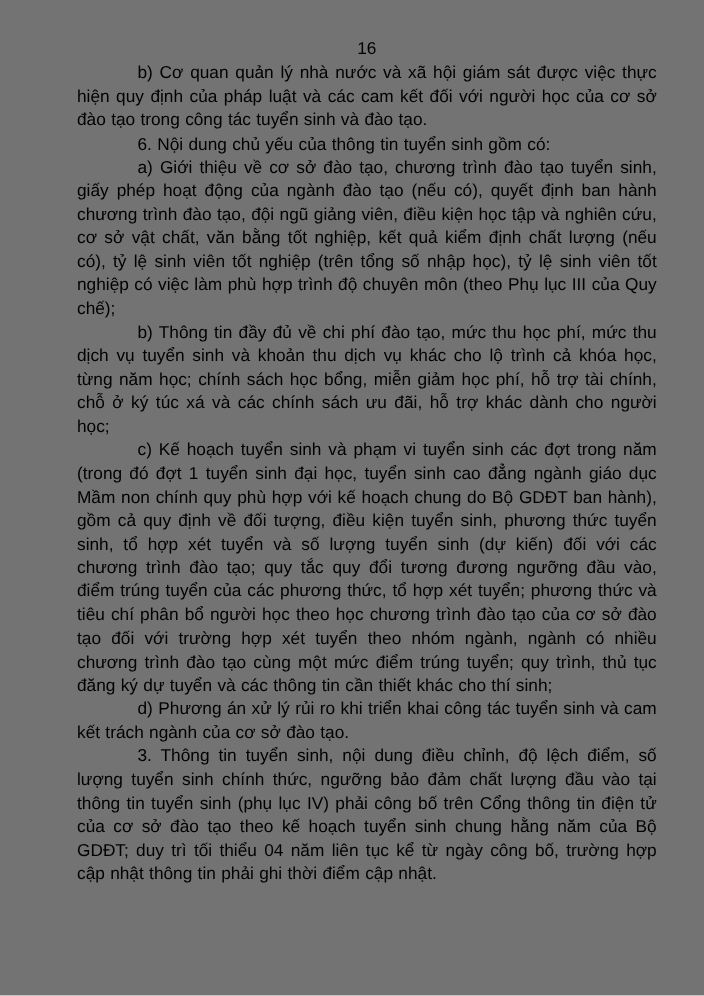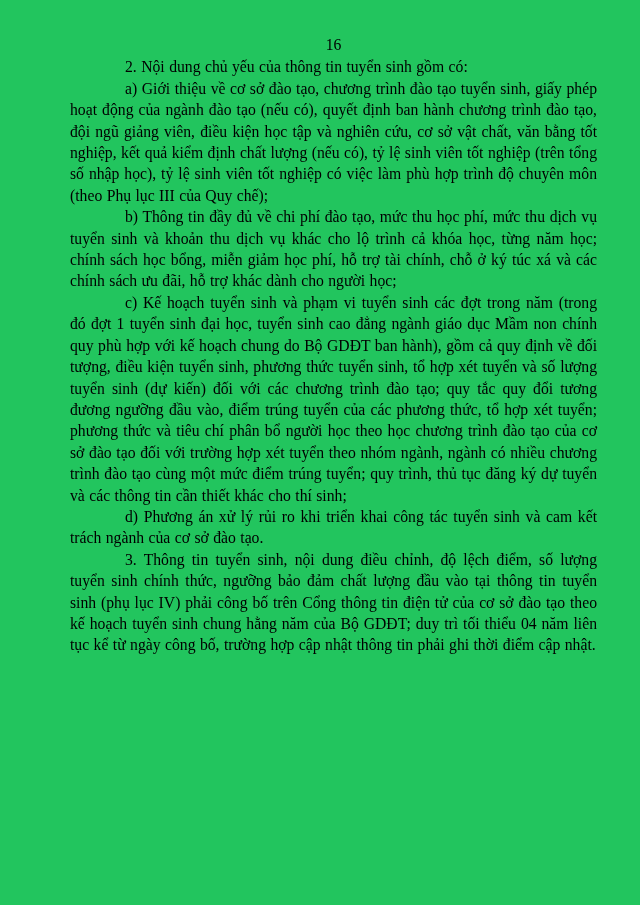--- a/index.html
+++ b/index.html
@@ -4,24 +4,24 @@
 <style>
   html, body {
     margin: 0;
     padding: 0;
     background: #ffffff;
   }
   .page {
     position: relative;
     width: 640px;
     height: 905px;
-    background: #22c55e;
+    background: #737373;
     box-sizing: border-box;
     padding: 34px 43px 30px 70px;
-    font-family: Liberation Serif, serif;
+    font-family: Liberation Sans, sans-serif;
     font-size: 15.7px;
     line-height: 21.4px;
     color: #000000;
     overflow: hidden;
   }
   .page-number {
     text-align: center;
     margin: 0 0 1px 0;
   }
   .para {
@@ -30,22 +30,23 @@
     text-indent: 55px;
     word-spacing: 0.5px;
   }
 </style>
 </head>
 <body>
 
 <div class="page">
   <div class="page-number">16</div>
 
+  <p class="para">b) Cơ quan quản lý nhà nước và xã hội giám sát được việc thực hiện quy định của pháp luật và các cam kết đối với người học của cơ sở đào tạo trong công tác tuyển sinh và đào tạo.</p>
 
-  <p class="para">2. Nội dung chủ yếu của thông tin tuyển sinh gồm có:</p>
+  <p class="para">6. Nội dung chủ yếu của thông tin tuyển sinh gồm có:</p>
 
   <p class="para">a) Giới thiệu về cơ sở đào tạo, chương trình đào tạo tuyển sinh, giấy phép hoạt động của ngành đào tạo (nếu có), quyết định ban hành chương trình đào tạo, đội ngũ giảng viên, điều kiện học tập và nghiên cứu, cơ sở vật chất, văn bằng tốt nghiệp, kết quả kiểm định chất lượng (nếu có), tỷ lệ sinh viên tốt nghiệp (trên tổng số nhập học), tỷ lệ sinh viên tốt nghiệp có việc làm phù hợp trình độ chuyên môn (theo Phụ lục III của Quy chế);</p>
 
   <p class="para">b) Thông tin đầy đủ về chi phí đào tạo, mức thu học phí, mức thu dịch vụ tuyển sinh và khoản thu dịch vụ khác cho lộ trình cả khóa học, từng năm học; chính sách học bổng, miễn giảm học phí, hỗ trợ tài chính, chỗ ở ký túc xá và các chính sách ưu đãi, hỗ trợ khác dành cho người học;</p>
 
   <p class="para">c) Kế hoạch tuyển sinh và phạm vi tuyển sinh các đợt trong năm (trong đó đợt 1 tuyển sinh đại học, tuyển sinh cao đẳng ngành giáo dục Mầm non chính quy phù hợp với kế hoạch chung do Bộ GDĐT ban hành), gồm cả quy định về đối tượng, điều kiện tuyển sinh, phương thức tuyển sinh, tổ hợp xét tuyển và số lượng tuyển sinh (dự kiến) đối với các chương trình đào tạo; quy tắc quy đổi tương đương ngưỡng đầu vào, điểm trúng tuyển của các phương thức, tổ hợp xét tuyển; phương thức và tiêu chí phân bổ người học theo học chương trình đào tạo của cơ sở đào tạo đối với trường hợp xét tuyển theo nhóm ngành, ngành có nhiều chương trình đào tạo cùng một mức điểm trúng tuyển; quy trình, thủ tục đăng ký dự tuyển và các thông tin cần thiết khác cho thí sinh;</p>
 
   <p class="para">d) Phương án xử lý rủi ro khi triển khai công tác tuyển sinh và cam kết trách ngành của cơ sở đào tạo.</p>
 
   <p class="para">3. Thông tin tuyển sinh, nội dung điều chỉnh, độ lệch điểm, số lượng tuyển sinh chính thức, ngưỡng bảo đảm chất lượng đầu vào tại thông tin tuyển sinh (phụ lục IV) phải công bố trên Cổng thông tin điện tử của cơ sở đào tạo theo kế hoạch tuyển sinh chung hằng năm của Bộ GDĐT; duy trì tối thiểu 04 năm liên tục kể từ ngày công bố, trường hợp cập nhật thông tin phải ghi thời điểm cập nhật.</p>

